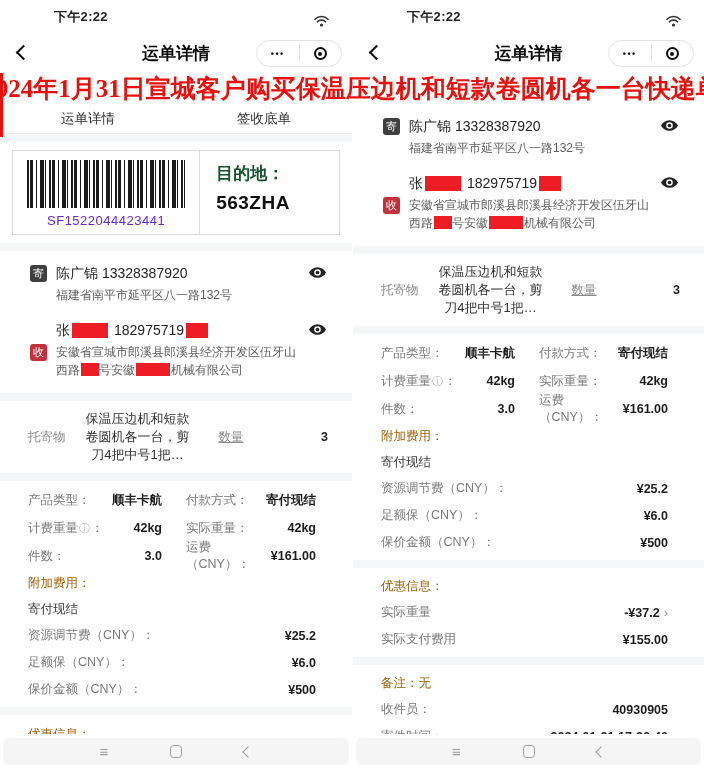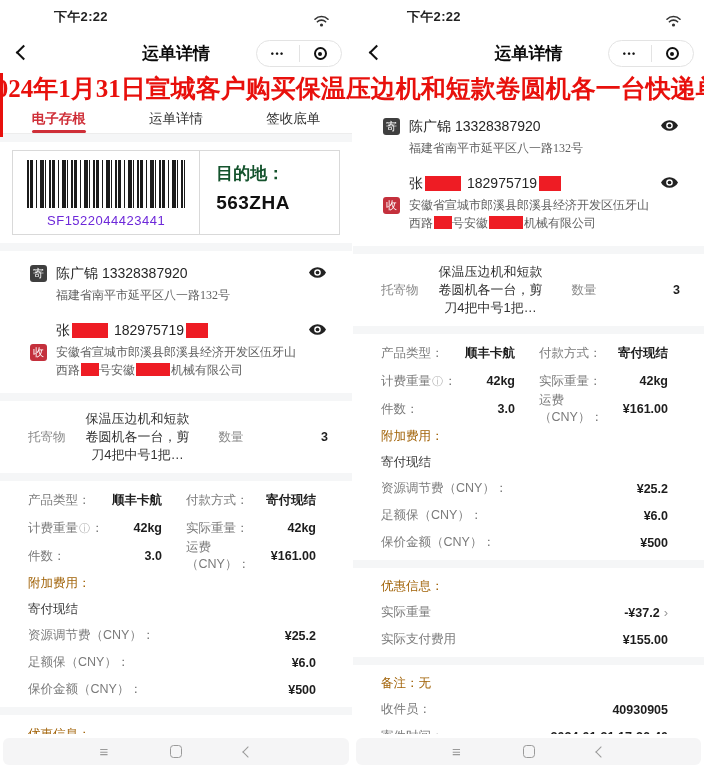--- a/index.html
+++ b/index.html
@@ -63,33 +63,33 @@
 
   
   .addrcard { padding:8px 0 10px; }
   .party { position:relative; padding:4px 48px 4px 56px; }
   .party + .party { margin-top:8px; }
   .badge { position:absolute; left:30px; width:17px; height:17px; border-radius:3px; color:#fff;
            font-size:11px; display:flex; align-items:center; justify-content:center; }
   .badge-send { background:#3f3f3f; top:6px; }
   .badge-recv { background:#c4303c; top:28px; }
   .pline { font-size:14px; color:#262626; font-weight:500; line-height:20px; display:flex; align-items:center; }
-  .paddr { font-size:12px; color:#5f5f5f; line-height:18px; margin-top:3px;font-family:Liberation Serif, serif; }
+  .paddr { font-size:12px; color:#5f5f5f; line-height:18px; margin-top:3px; }
   .redact { display:inline-block; background:#ee1c24; vertical-align:-2px; }
   .redact.nm { width:36px; height:15px; margin:0 6px 0 2px; }
   .redact.ph { width:22px; height:15px; margin-left:2px; }
   .redact.a1 { width:18px; height:13px; margin-left:1px; }
   .redact.a2 { width:34px; height:13px; margin:0 1px; }
   .eye { position:absolute; right:26px; top:8px; line-height:0; }
 
   
   .goodscard { display:flex; align-items:center; padding:9px 24px 9px 28px; }
   .gdesc { width:114px; margin-left:15px; text-align:center; font-size:13px; color:#333; line-height:18px; }
   .glab { font-size:12.5px; color:#8a8a8a; }
-  .gqty { margin-left:24px; }
+  .gqty { margin-left:24px;text-decoration:underline; }
   .gval { margin-left:auto; font-size:12.5px; color:#1d1d1d; font-weight:bold; }
 
   
   .detailcard { padding:5px 0 4px; }
   .drow { display:flex; align-items:center; height:28px; padding:0 36px 0 28px; font-size:12.5px; }
   .half { display:flex; justify-content:space-between; align-items:center; }
   .half.lft { flex:0 0 134px; margin-right:24px; }
   .half.rgt { flex:1; }
   .lab { color:#7b7b7b; }
   .val { color:#1d1d1d; font-weight:bold; }
@@ -145,24 +145,20 @@
         <span class="cap-more">•••</span>
         <span class="cap-div"></span>
         <span class="cap-target">
             <i></i>
           </span>
       </span>
     </div>
 
     <div class="content">
       <div class="tabbar">
-        <div class="tab active">
-          <span>电子存根</span>
-            <i class="tabline"></i>
-        </div>
         <div class="tab">
             <span>运单详情</span>
           </div>
         <div class="tab">
             <span>签收底单</span>
           </div>
       </div>
 
       <div class="card bccard">
         <div class="bcwrap">

